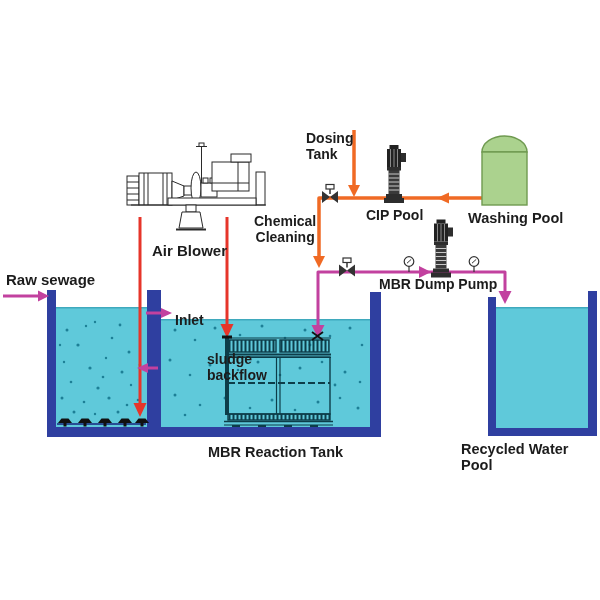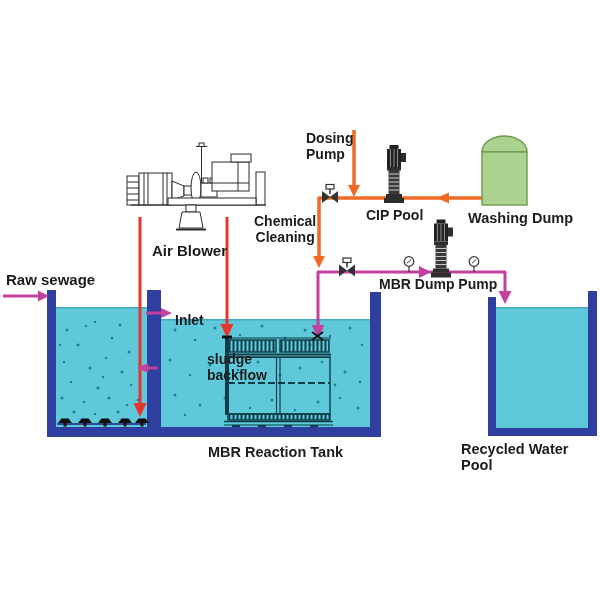--- a/index.html
+++ b/index.html
@@ -242,25 +242,25 @@
     <rect x="168" y="198" width="88" height="7"></rect>
     <rect x="186" y="205" width="10" height="7"></rect>
     <polygon points="182,212 200,212 203,228 179,228"></polygon>
     <line x1="176" y1="229.5" x2="206" y2="229.5" stroke-width="2"></line>
   </g>
 </svg>
 
 <div class="lbl f15" style="left:6px;   top:272px;">Raw sewage</div>
 <div class="lbl f15" style="left:152px; top:231px;margin-top:12px;">Air Blower</div>
 <div class="lbl f14" style="left:306px; top:131px;">Dosing
-Pump</div>
+Tank</div>
 <div class="lbl f14" style="left:254px; top:214px;text-align:center;">Chemical
 Cleaning</div>
 <div class="lbl f14" style="left:366px; top:208px;">CIP Pool</div>
-<div class="lbl f145" style="left:468px; top:210px;">Washing Dump</div>
+<div class="lbl f145" style="left:468px; top:210px;">Washing Pool</div>
 <div class="lbl f14" style="left:379px; top:277px;">MBR Dump Pump</div>
 <div class="lbl f14" style="left:175px; top:301px;margin-top:12px;">Inlet</div>
 <div class="lbl f14" style="left:163px; top:352px;margin-left:44px;">sludge
 backflow</div>
 <div class="lbl f145" style="left:208px; top:444px;">MBR Reaction Tank</div>
 <div class="lbl f145" style="left:461px; top:441px;">Recycled Water Pool</div>
 
 </div>
 
 </body></html>

